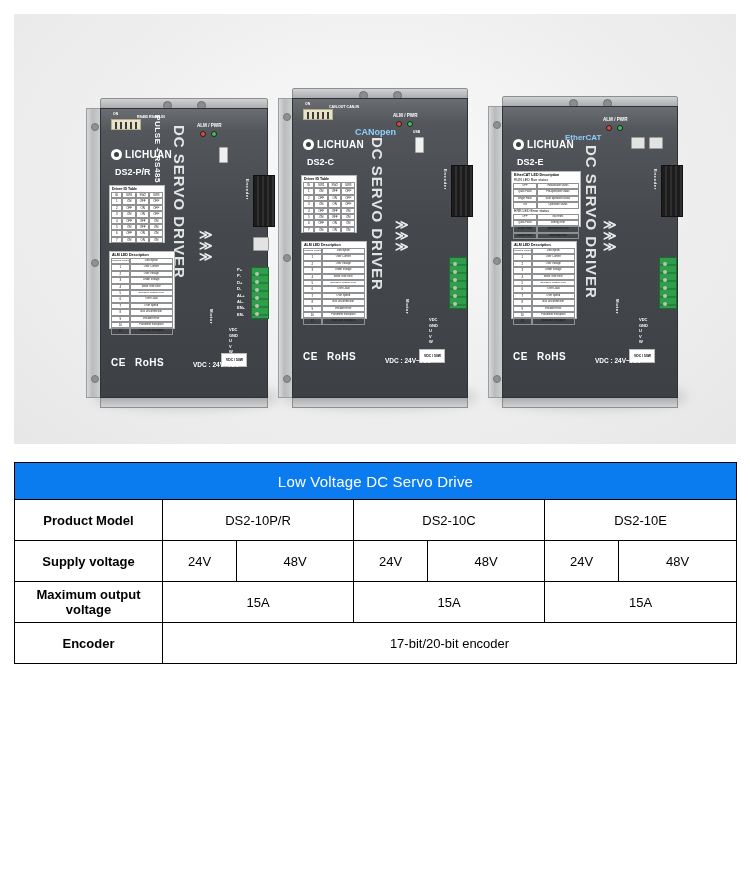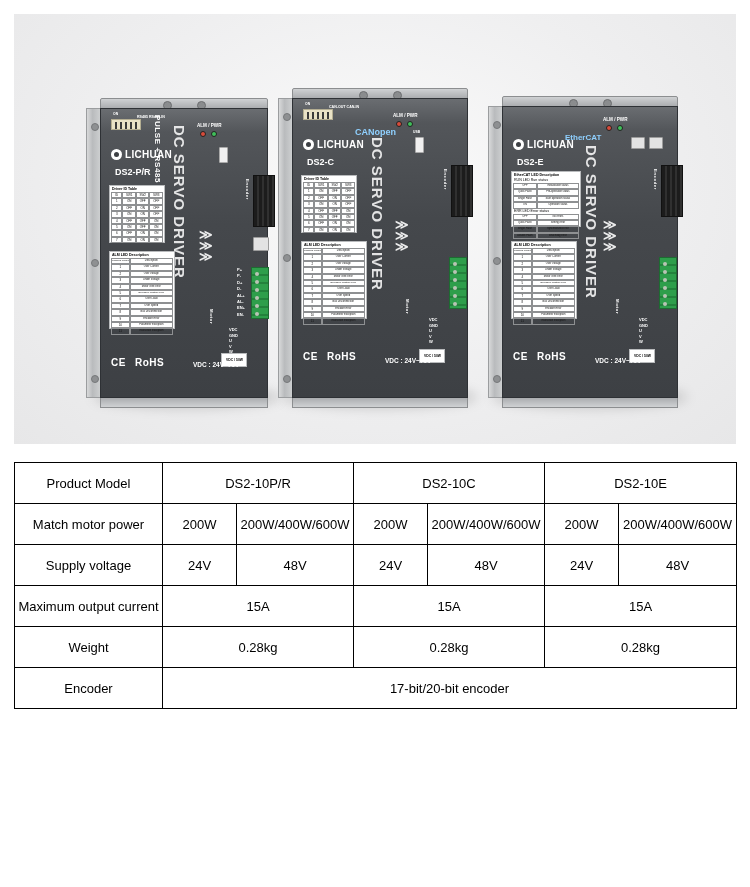--- a/index.html
+++ b/index.html
@@ -308,20 +308,21 @@
     color: #ffffff;
     font-size: 15px;
     font-weight: normal;
     height: 32px;
     letter-spacing: 0.2px;
   }
   td.label {
     width: 148px;
     font-size: 13px;
     height: 36px;
+    font-weight: bold;
   }
   td.val { font-size: 13px; }
   .h-two { height: 42px; }
   .h-one { height: 36px; }
 </style>
 </head>
 <body>
 
 <div class="page">
 
@@ -811,64 +812,52 @@
       <colgroup>
         <col style="width:148px">
         <col style="width:74px">
           <col style="width:117px">
         <col style="width:74px">
           <col style="width:117px">
         <col style="width:74px">
           <col style="width:118px">
       </colgroup>
       <tbody>
+        <tr>
+          <th class="title" colspan="7">Low Voltage DC Servo Drive</th>
+        </tr>
 
         <tr>
           <td class="label h-one">Product Model</td>
           <td class="val" colspan="2">DS2-10P/R</td>
           <td class="val" colspan="2">DS2-10C</td>
           <td class="val" colspan="2">DS2-10E</td>
         </tr>
 
-        <tr>
-          <td class="label h-two">Match motor power</td>
-          <td class="val">200W</td>
-          <td class="val">200W/400W/600W</td>
-          <td class="val">200W</td>
-          <td class="val">200W/400W/600W</td>
-          <td class="val">200W</td>
-          <td class="val">200W/400W/600W</td>
-        </tr>
 
         <tr>
           <td class="label h-one">Supply voltage</td>
           <td class="val">24V</td>
           <td class="val">48V</td>
           <td class="val">24V</td>
           <td class="val">48V</td>
           <td class="val">24V</td>
           <td class="val">48V</td>
         </tr>
 
 
         <tr>
-          <td class="label h-two">Maximum output current</td>
+          <td class="label h-two">Maximum output voltage</td>
           <td class="val" colspan="2">15A</td>
           <td class="val" colspan="2">15A</td>
           <td class="val" colspan="2">15A</td>
         </tr>
 
 
 
-        <tr>
-          <td class="label h-one">Weight</td>
-          <td class="val" colspan="2">0.28kg</td>
-          <td class="val" colspan="2">0.28kg</td>
-          <td class="val" colspan="2">0.28kg</td>
-        </tr>
 
         <tr>
           <td class="label h-one">Encoder</td>
           <td class="val" colspan="6">17-bit/20-bit encoder</td>
         </tr>
       </tbody>
     </table>
   </div>
 
 </div>

